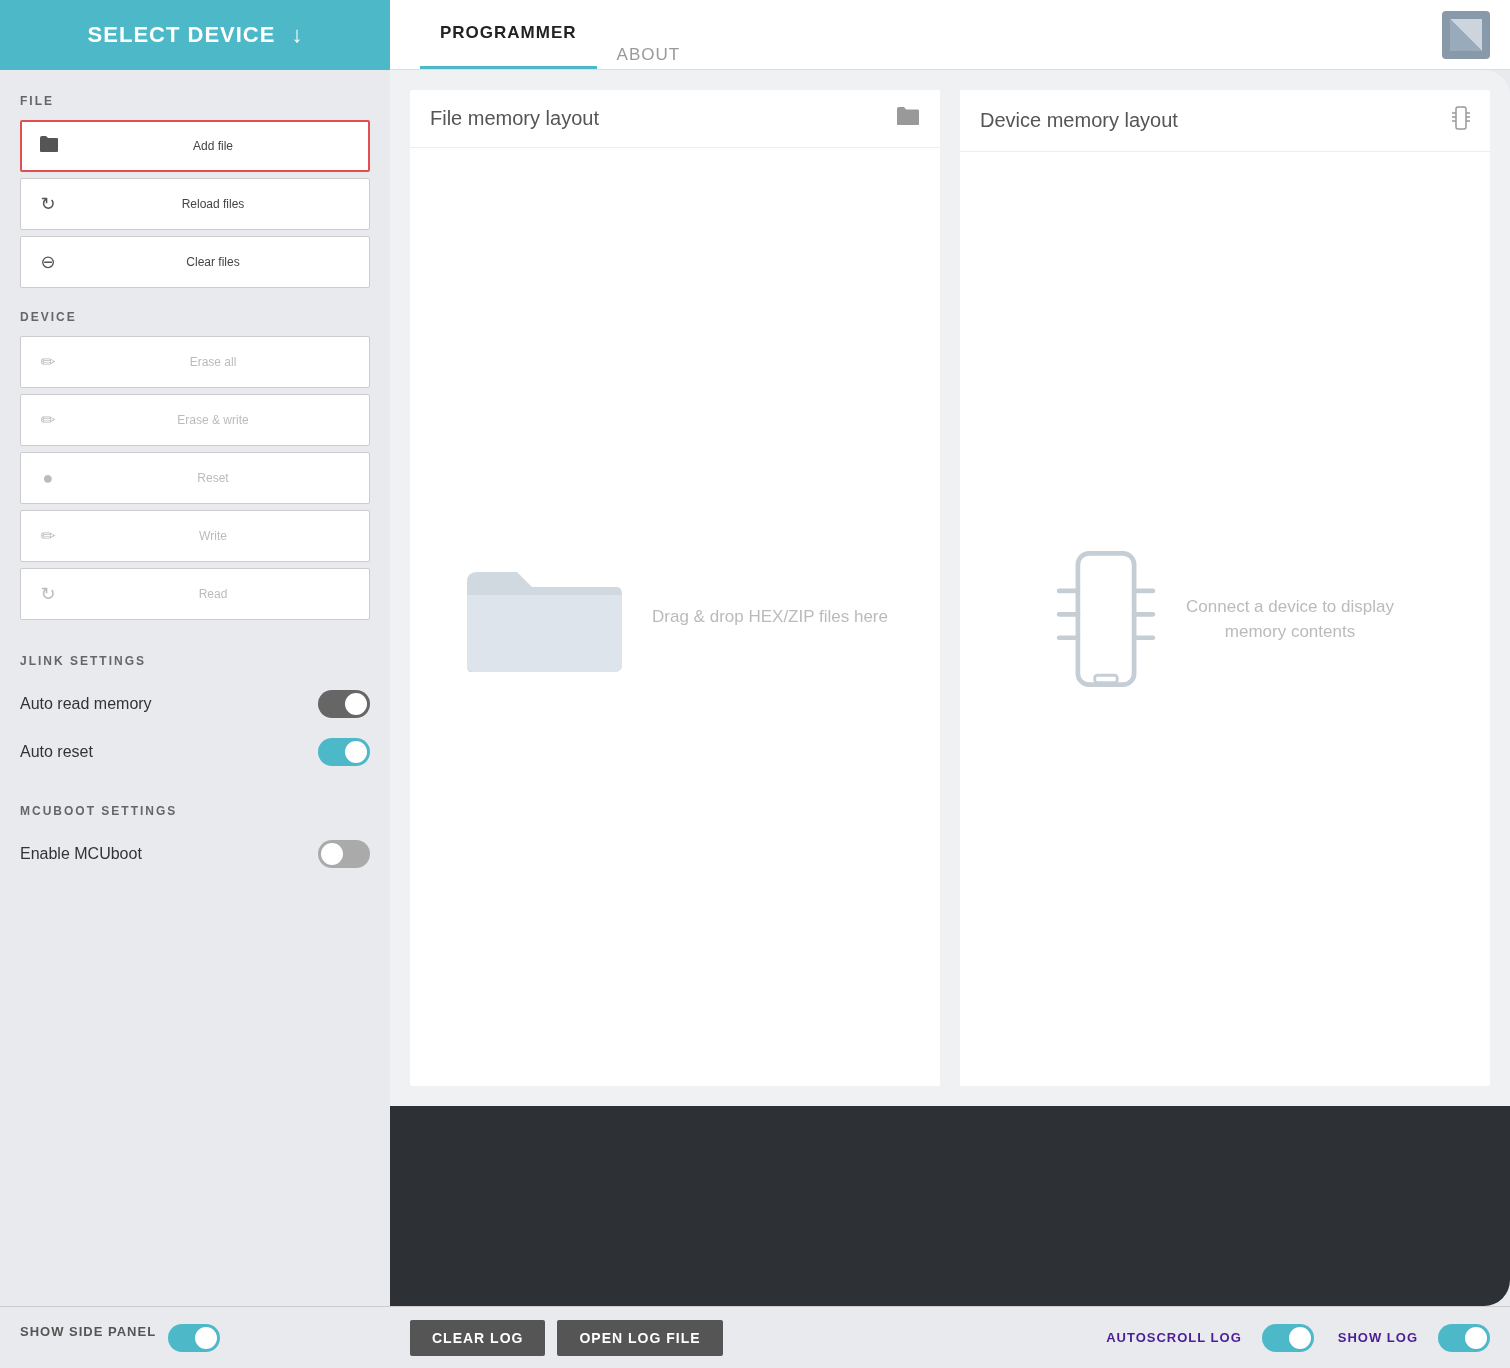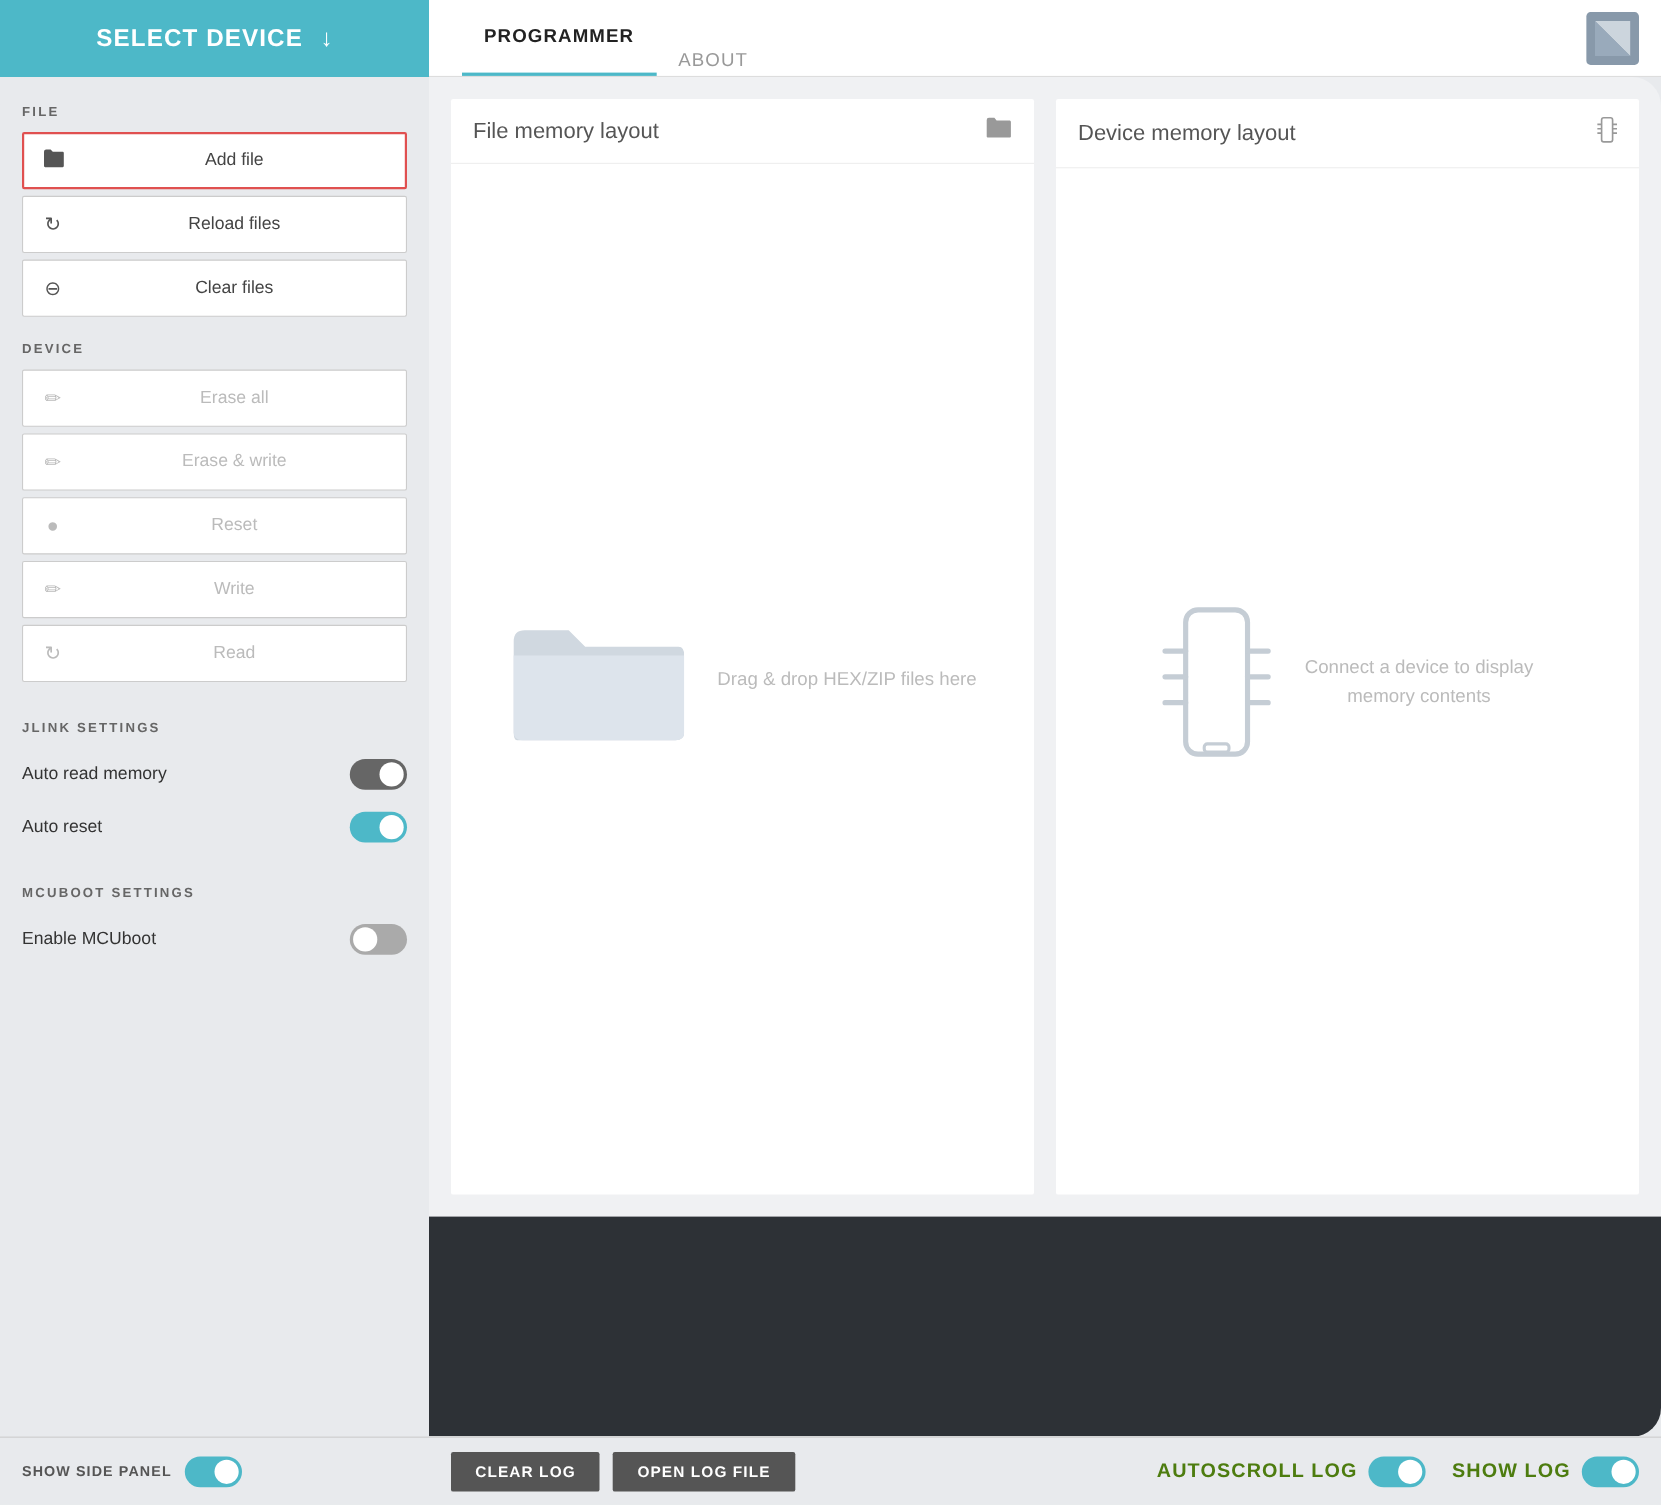--- a/index.html
+++ b/index.html
@@ -150,21 +150,21 @@
       font-size: 18px;
       color: #555;
       width: 22px;
       text-align: center;
       flex-shrink: 0;
     }
 
     .btn-label {
       flex: 1;
       text-align: center;
-      font-size: 16px;
+      font-size: 12px;
     }
 
     .toggle-row {
       display: flex;
       align-items: center;
       justify-content: space-between;
       padding: 10px 0;
       font-size: 16px;
       color: #333;
     }
@@ -290,21 +290,20 @@
       display: flex;
       align-items: center;
       padding: 0 20px;
       border-top: 1px solid #ccc;
       flex-shrink: 0;
     }
 
     .bottom-left {
       width: 390px;
       display: flex;
-      align-items: center;
       gap: 12px;
       flex-shrink: 0;
     }
 
     .show-panel-label {
       font-size: 13px;
       font-weight: 700;
       letter-spacing: 1px;
       color: #555;
     }
@@ -331,25 +330,25 @@
     .bottom-right-end {
       margin-left: auto;
       display: flex;
       align-items: center;
       gap: 24px;
     }
 
     .bottom-toggle-group {
       display: flex;
       align-items: center;
-      gap: 10px;
-      font-size: 18px;
+      gap: 20px;
+      font-size: 13px;
       font-weight: 700;
       letter-spacing: 1px;
-      color: #4d7c0f;
+      color: #4c1d95;
     }
 
     
     .nordic-logo {
       width: 48px;
       height: 48px;
     }
   </style>
 </head>
 <body>

